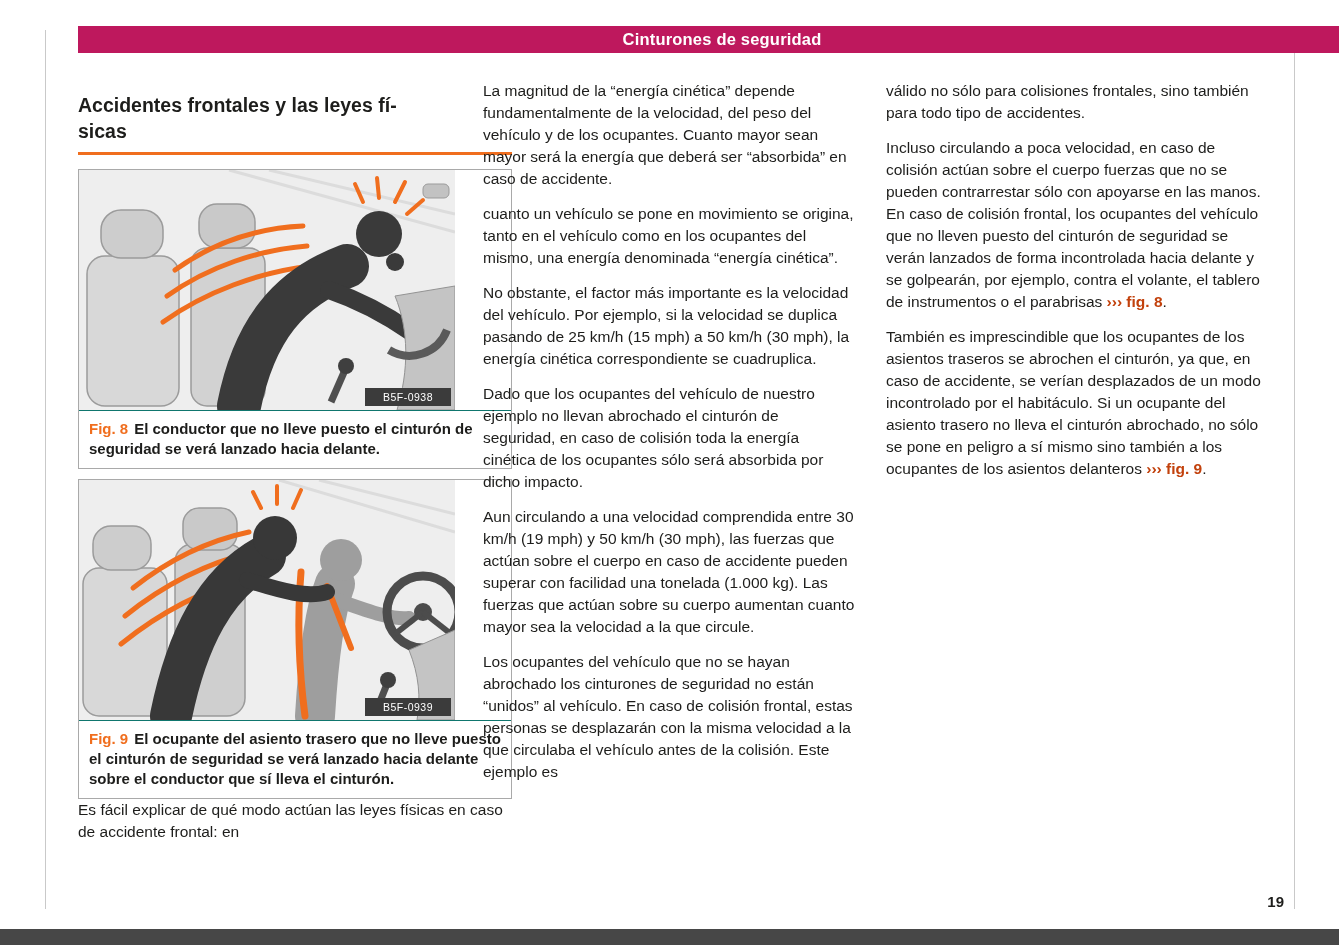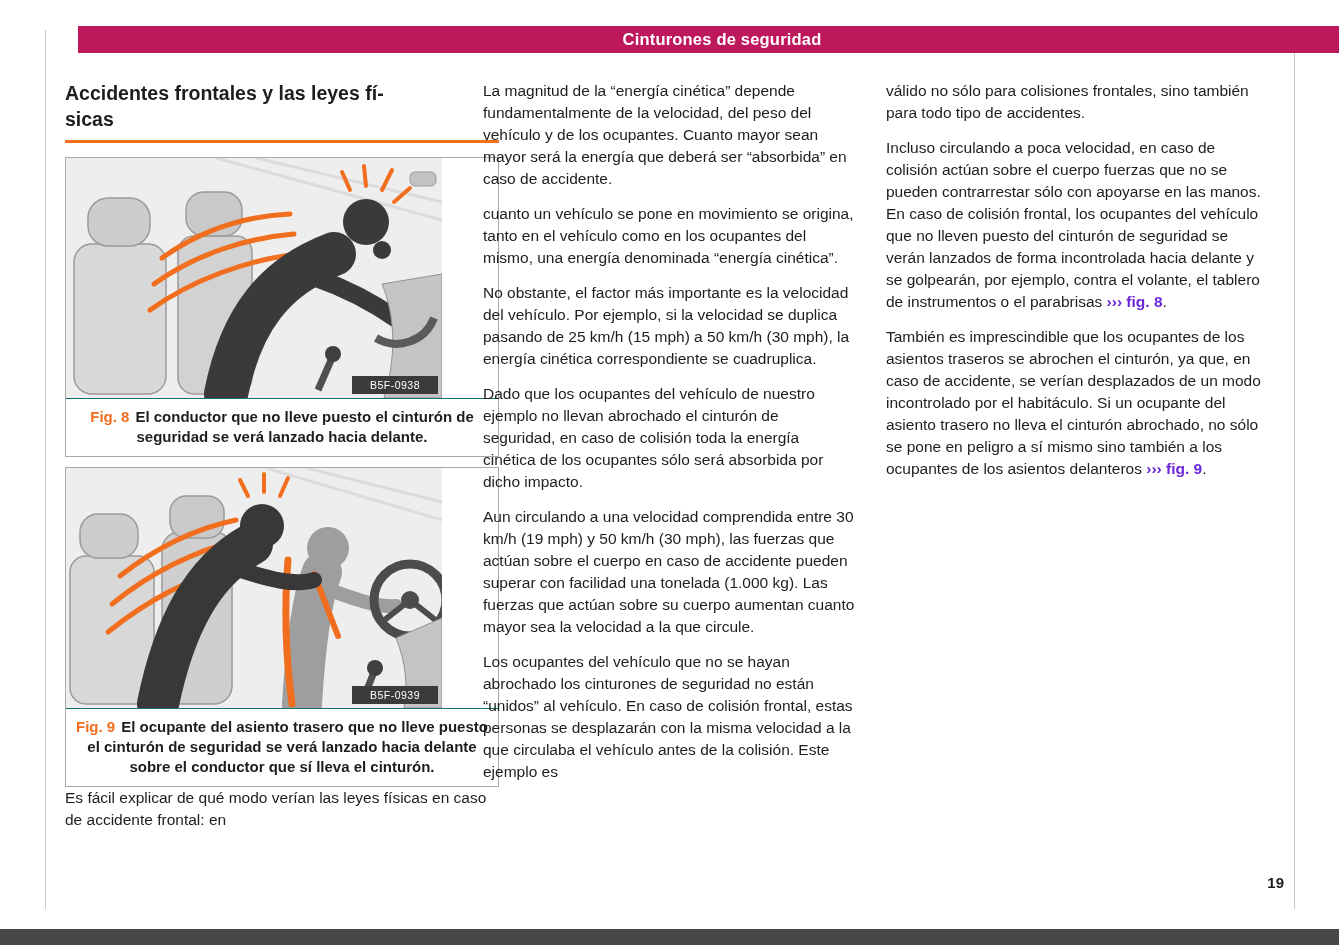--- a/index.html
+++ b/index.html
@@ -11,44 +11,44 @@
   .margin-left  { left:45px; }
   .margin-right { left:1294px; }
 
   .header-bar {
     position:absolute; left:78px; top:26px; width:1288px; height:27px;
     background:#be185d; color:#ffffff; font-weight:bold; font-size:16.5px;
     display:flex; align-items:center; justify-content:center; letter-spacing:.2px;
   }
 
   .col { position:absolute; top:80px; font-size:15.5px; line-height:22px; }
-  .col-left  { left:65px;  width:434px; }
+  .col-left  { left:78px;  width:434px;margin-top:12px; }
   .col-mid   { left:483px; width:372px; }
   .col-right { left:886px; width:377px; }
 
   p.body { margin:0 0 13px 0; }
 
   h2.heading {
     font-size:19.5px; line-height:26px; margin:0; padding-bottom:8px;
     border-bottom:3px solid #f06e1e; white-space:pre-line; font-weight:bold;
   }
 
-  .figure { border:1px solid #a9a9a9; margin-top:14px; background:#ffffff;text-align:center; }
+  .figure { border:1px solid #a9a9a9; margin-top:14px; background:#ffffff; }
   .figure-2 { margin-top:10px; }
   .figure svg { display:block; }
   .figcaption {
     border-top:1px solid #0f766e; padding:8px 10px 9px 10px;
     font-weight:bold; font-size:15px; line-height:20px;
   }
   .figlabel { color:#f06e1e; font-weight:bold; margin-right:6px; }
-  .figref { color:#6d28d9; font-weight:bold; }
+  .figref { color:#c2410c; font-weight:bold; }
 
   .left-paragraph { margin-top:16px; }
 
-  .pagenum { position:absolute; right:55px; top:874px; font-weight:bold; font-size:15px;margin-left:28px; }
+  .pagenum { position:absolute; right:55px; top:893px; font-weight:bold; font-size:15px;margin-left:28px; }
   .bottom-bar { position:absolute; left:0; right:0; bottom:0; height:16px; background:#474747; }
 </style>
 </head>
 <body>
 
 <div class="page">
 
   <div class="margin-line margin-left"></div>
   <div class="margin-line margin-right"></div>
 
@@ -158,21 +158,21 @@
         <g>
           <rect x="286" y="218" width="86" height="18" fill="#3b3b3b"></rect>
           <text x="329" y="231" font-size="10.5" fill="#ffffff" text-anchor="middle" letter-spacing="0.5">B5F-0939</text>
         </g>
       </svg>
       <div class="figcaption">
         <span class="figlabel">Fig. 9</span><span>El ocupante del asiento trasero que no lleve puesto el cinturón de seguridad se verá lanzado hacia delante sobre el conductor que sí lleva el cinturón.</span>
       </div>
     </div>
 
-    <p class="body left-paragraph">Es fácil explicar de qué modo verían las leyes físicas en caso de accidente frontal: en</p>
+    <p class="body left-paragraph">Es fácil explicar de qué modo actúan las leyes físicas en caso de accidente frontal: en</p>
   </div>
 
   <div class="col col-mid">
     <p class="body">La magnitud de la “energía cinética” depende fundamentalmente de la velocidad, del peso del vehículo y de los ocupantes. Cuanto mayor sean mayor será la energía que deberá ser “absorbida” en caso de accidente.</p>
     <p class="body">cuanto un vehículo se pone en movimiento se origina, tanto en el vehículo como en los ocupantes del mismo, una energía denominada “energía cinética”.</p>
     <p class="body">No obstante, el factor más importante es la velocidad del vehículo. Por ejemplo, si la velocidad se duplica pasando de 25 km/h (15 mph) a 50 km/h (30 mph), la energía cinética correspondiente se cuadruplica.</p>
     <p class="body">Dado que los ocupantes del vehículo de nuestro ejemplo no llevan abrochado el cinturón de seguridad, en caso de colisión toda la energía cinética de los ocupantes sólo será absorbida por dicho impacto.</p>
     <p class="body">Aun circulando a una velocidad comprendida entre 30 km/h (19 mph) y 50 km/h (30 mph), las fuerzas que actúan sobre el cuerpo en caso de accidente pueden superar con facilidad una tonelada (1.000 kg). Las fuerzas que actúan sobre su cuerpo aumentan cuanto mayor sea la velocidad a la que circule.</p>
     <p class="body">Los ocupantes del vehículo que no se hayan abrochado los cinturones de seguridad no están “unidos” al vehículo. En caso de colisión frontal, estas personas se desplazarán con la misma velocidad a la que circulaba el vehículo antes de la colisión. Este ejemplo es</p>
   </div>

